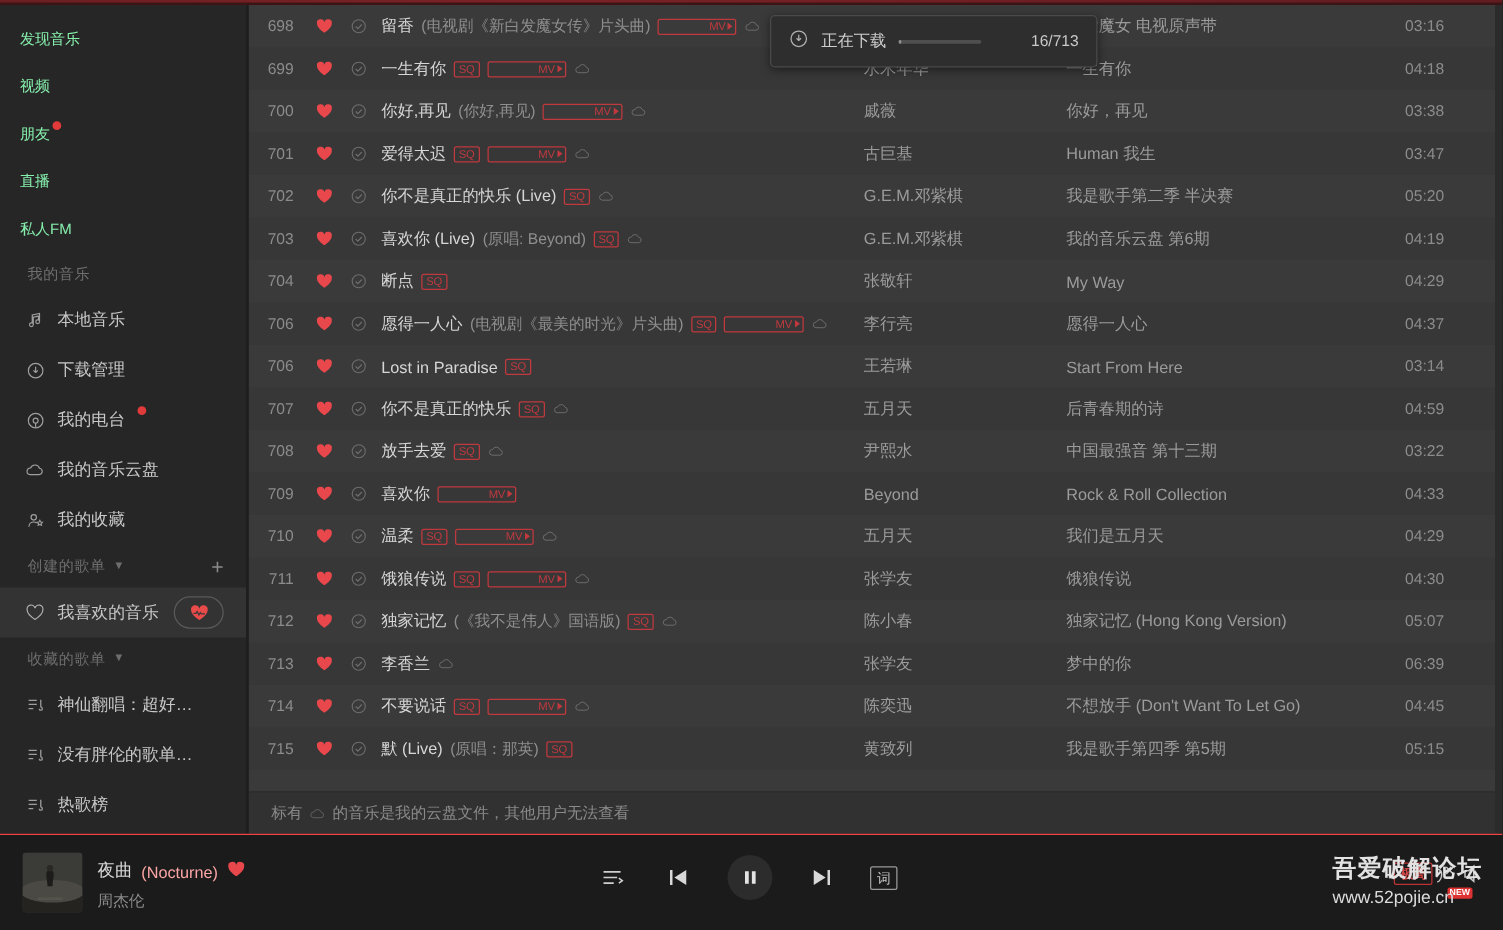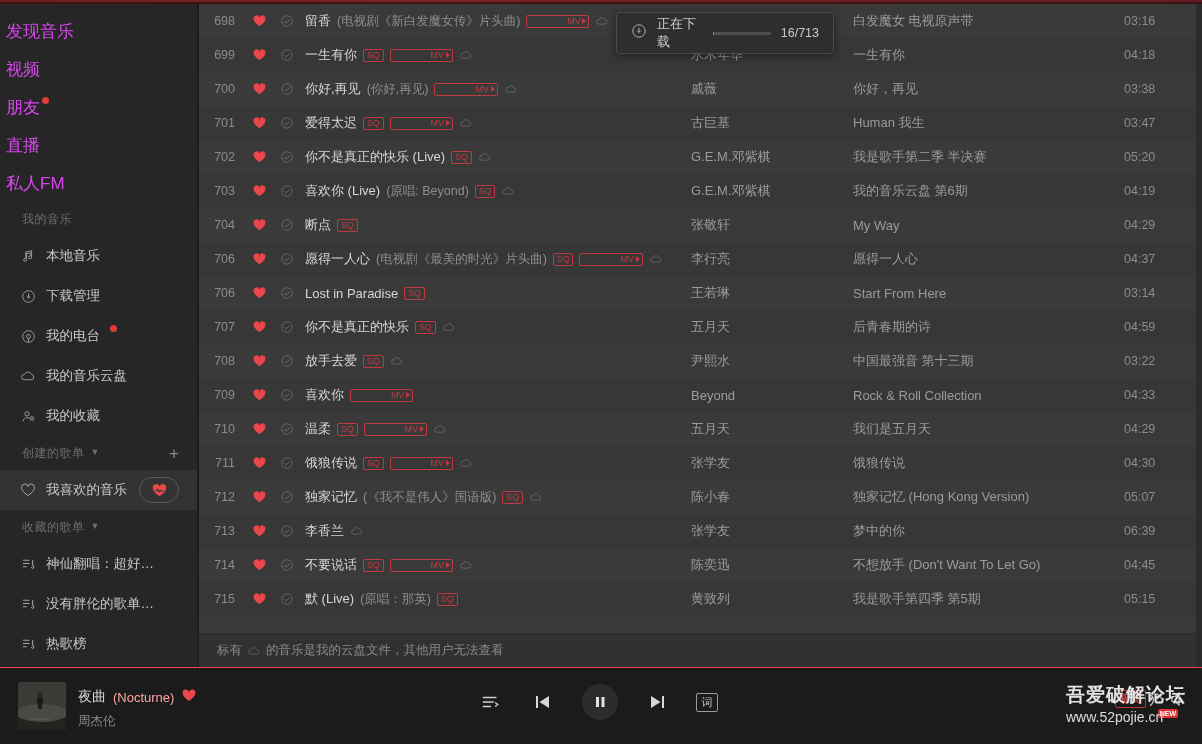--- a/index.html
+++ b/index.html
@@ -22,21 +22,21 @@
   }
 
   
   .sidebar {
     position: absolute; left: 0; top: 4px; width: 198px; height: 663px;
     background: #262626; border-right: 1px solid #1d1d1d;
     overflow: hidden;
   }
   .nav-item {
     height: 38px; display: flex; align-items: center;
-    padding-left: 6px; color: #d946ef; font-size: 17px;
+    padding-left: 16px; color: #86efac; font-size: 12px;
     position: relative; cursor: default;
   }
   .nav-dot {
     width: 7px; height: 7px; border-radius: 50%;
     background: #e03a3a; display: inline-block;
     position: relative; top: -7px; left: 2px;
   }
   .sec-title {
     color: #6e6e6e; font-size: 12px; padding-left: 22px;
     height: 34px; display: flex; align-items: center; letter-spacing: .5px;
@@ -103,21 +103,21 @@
   
   .list-foot {
     position:absolute; left:0; bottom:0; width:1003px; height:34px;
     background:#313131; border-top:1px solid #2c2c2c;
     display:flex; align-items:center; padding-left:18px;
     color:#8a8a8a; font-size:12.5px; gap:5px;
   }
 
   
   .toast {
-    position:absolute; left:616px; top:12px; width:218px; height:42px;
+    position:absolute; left:616px; top:12px; width:262px; height:42px;
     background:#2e2e2e; border:1px solid #4a4a4a; border-radius:4px;
     display:flex; align-items:center; gap:10px; padding:0 14px;
     box-shadow:0 2px 8px rgba(0,0,0,.45); z-index:20;
   }
   .toast-label { color:#cfcfcf; font-size:13px; }
   .toast-bar { width:66px; height:3px; background:#4f4f4f; border-radius:2px; position:relative; }
   .toast-bar > i { position:absolute; left:0; top:0; height:3px; width:3px; background:#8e8e8e; border-radius:2px; }
   .toast-count { color:#c9c9c9; font-size:12.5px; margin-left:auto; }
 
   

